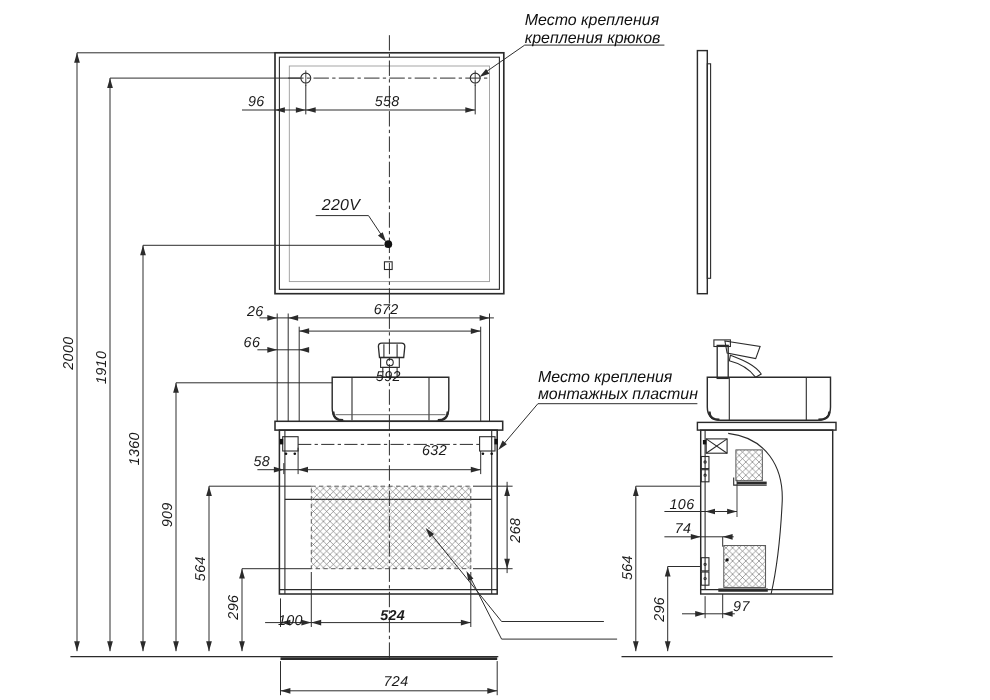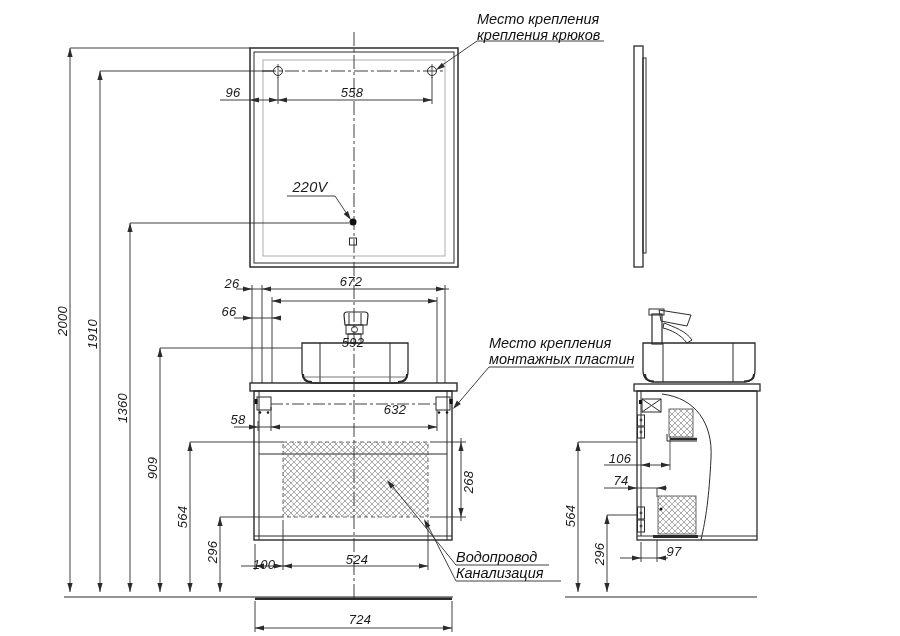--- a/index.html
+++ b/index.html
@@ -277,24 +277,20 @@
 <div class="note" style="left:477px;top:11px;">
   <span>Место крепления</span>
   <span>крепления крюков</span>
 </div>
 
 <div class="note" style="left:489px;top:335px;">
   <span>Место крепления</span>
   <span>монтажных пластин</span>
 </div>
 
-<div class="note" style="left:456px;top:549px;">
-  <span>Водопровод</span>
-  <span>Канализация</span>
-</div>
 
 <span class="dim" style="left:310px;top:187px;font-size:14.5px;">220V</span>
 
 <span class="dim" style="left:233px;top:92px;">96</span>
 <span class="dim" style="left:352px;top:92px;">558</span>
 
 <span class="dim v" style="left:62px;top:321px;">2000</span>
 <span class="dim v" style="left:92px;top:334px;">1910</span>
 <span class="dim v" style="left:122px;top:408px;">1360</span>
 <span class="dim v" style="left:152px;top:468px;">909</span>
@@ -302,21 +298,21 @@
 <span class="dim v" style="left:212px;top:552px;">296</span>
 
 <span class="dim" style="left:232px;top:283px;">26</span>
 <span class="dim" style="left:351px;top:281px;">672</span>
 <span class="dim" style="left:353px;top:294px;margin-top:48px;">592</span>
 <span class="dim" style="left:229px;top:311px;">66</span>
 <span class="dim" style="left:238px;top:419px;">58</span>
 <span class="dim" style="left:355px;top:409px;margin-left:40px;">632</span>
 <span class="dim v" style="left:468px;top:482px;">268</span>
 <span class="dim" style="left:264px;top:564px;">100</span>
-<span class="dim" style="left:357px;top:559px;">524</span>
+<span class="dim" style="left:357px;top:559px;font-weight:bold;">524</span>
 <span class="dim" style="left:360px;top:619px;">724</span>
 
 <span class="dim" style="left:620px;top:458px;text-align:right;">106</span>
 <span class="dim" style="left:621px;top:480px;">74</span>
 <span class="dim" style="left:674px;top:551px;">97</span>
 <span class="dim v" style="left:570px;top:516px;">564</span>
 <span class="dim v" style="left:599px;top:554px;">296</span>
 
 </div>
 

